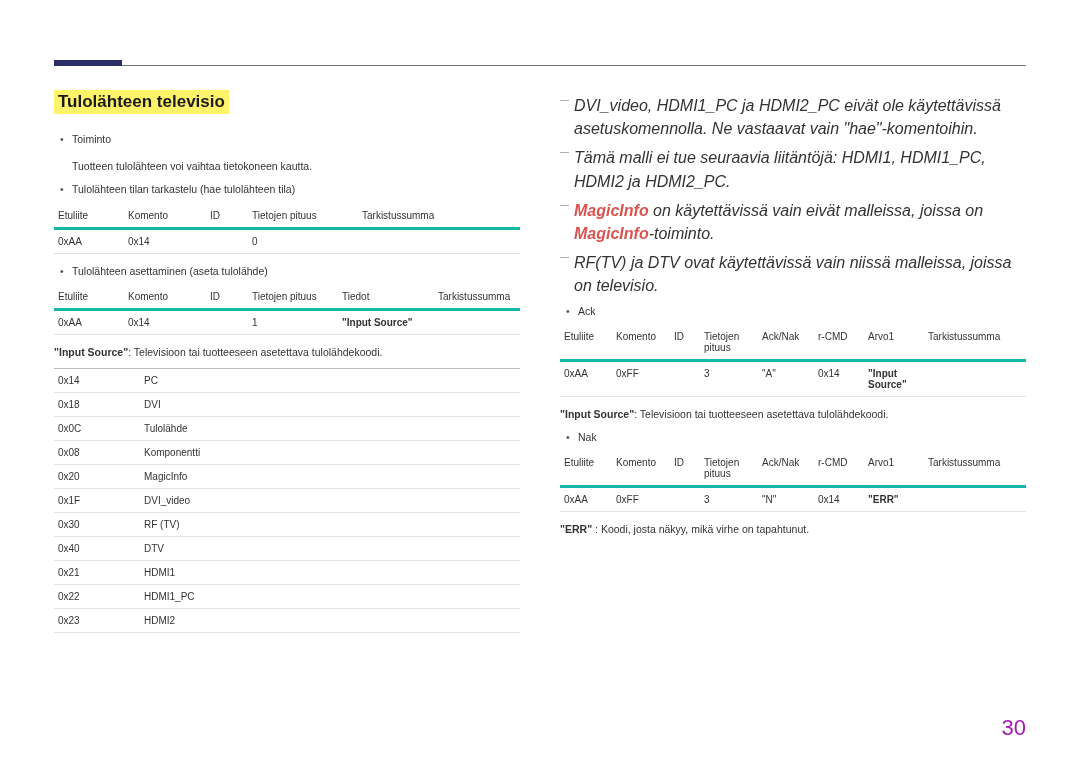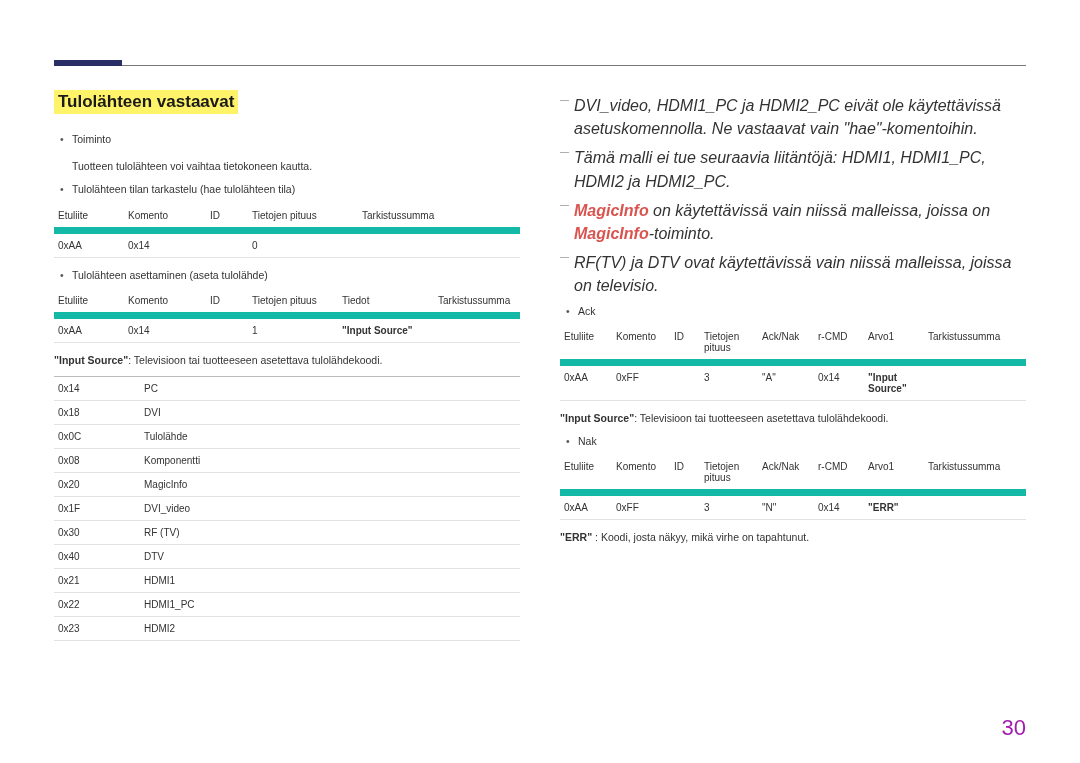--- a/index.html
+++ b/index.html
@@ -81,21 +81,21 @@
     table-layout: fixed;
   }
   th, td {
     text-align: left;
     padding: 6px 4px;
     font-weight: 400;
     color: #333;
     vertical-align: top;
   }
   th {
-    border-bottom: 7px solid #14b8a6;
+    border-bottom: 3px solid #14b8a6;
     margin-left: 31px;
   }
   td {
     border-bottom: 1px solid #e2e2e2;
   }
   td.bold, th.bold { font-weight: 700; }
   .note {
     font-size: 10.5px;
     margin: 6px 0 8px 0;
     line-height: 1.45;
@@ -135,21 +135,21 @@
 </style>
 </head>
 <body>
 
 <div class="page">
   <div class="topbar"></div>
 
   <div class="columns">
 
     <div class="col">
-      <h2 class="section-title">Tulolähteen vastaavat</h2>
+      <h2 class="section-title">Tulolähteen televisio</h2>
 
       <ul class="bullets">
         <li>
           <span>Toiminto</span>
           <div class="subline" style="padding-left:0;margin-top:12px;">Tuotteen tulolähteen voi vaihtaa tietokoneen kautta.</div>
         </li>
         <li>Tulolähteen tilan tarkastelu (hae tulolähteen tila)</li>
       </ul>
 
       <table>
@@ -265,21 +265,21 @@
         </table>
     </div>
 
     <div class="col">
 
 
       <ul class="dash-list">
         <li>DVI_video, HDMI1_PC ja HDMI2_PC eivät ole käytettävissä asetuskomennolla. Ne vastaavat vain "hae"-komentoihin.</li>
         <li>Tämä malli ei tue seuraavia liitäntöjä: HDMI1, HDMI1_PC, HDMI2 ja HDMI2_PC.</li>
         <li>
-          <span class="highlight">MagicInfo</span><span> on käytettävissä vain niissä malleissa, joissa on </span><span class="highlight">MagicInfo</span><span>-toiminto.</span>
+          <span class="highlight">MagicInfo</span><span> on käytettävissä vain eivät malleissa, joissa on </span><span class="highlight">MagicInfo</span><span>-toiminto.</span>
         </li>
         <li>RF(TV) ja DTV ovat käytettävissä vain niissä malleissa, joissa on televisio.</li>
       </ul>
 
       <ul class="bullets">
         <li>Ack</li>
       </ul>
 
       <table class="t-ack">
         <colgroup>

